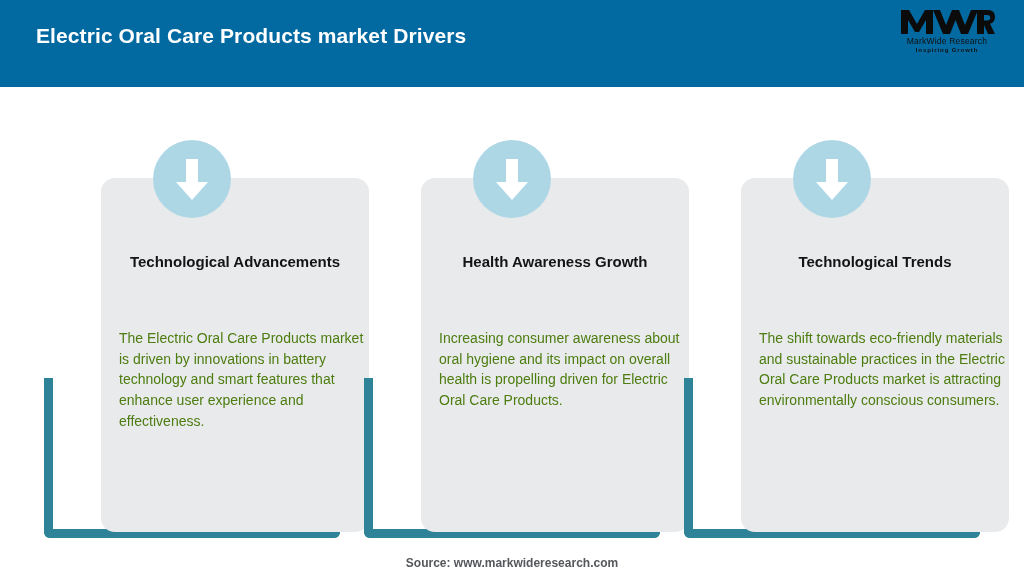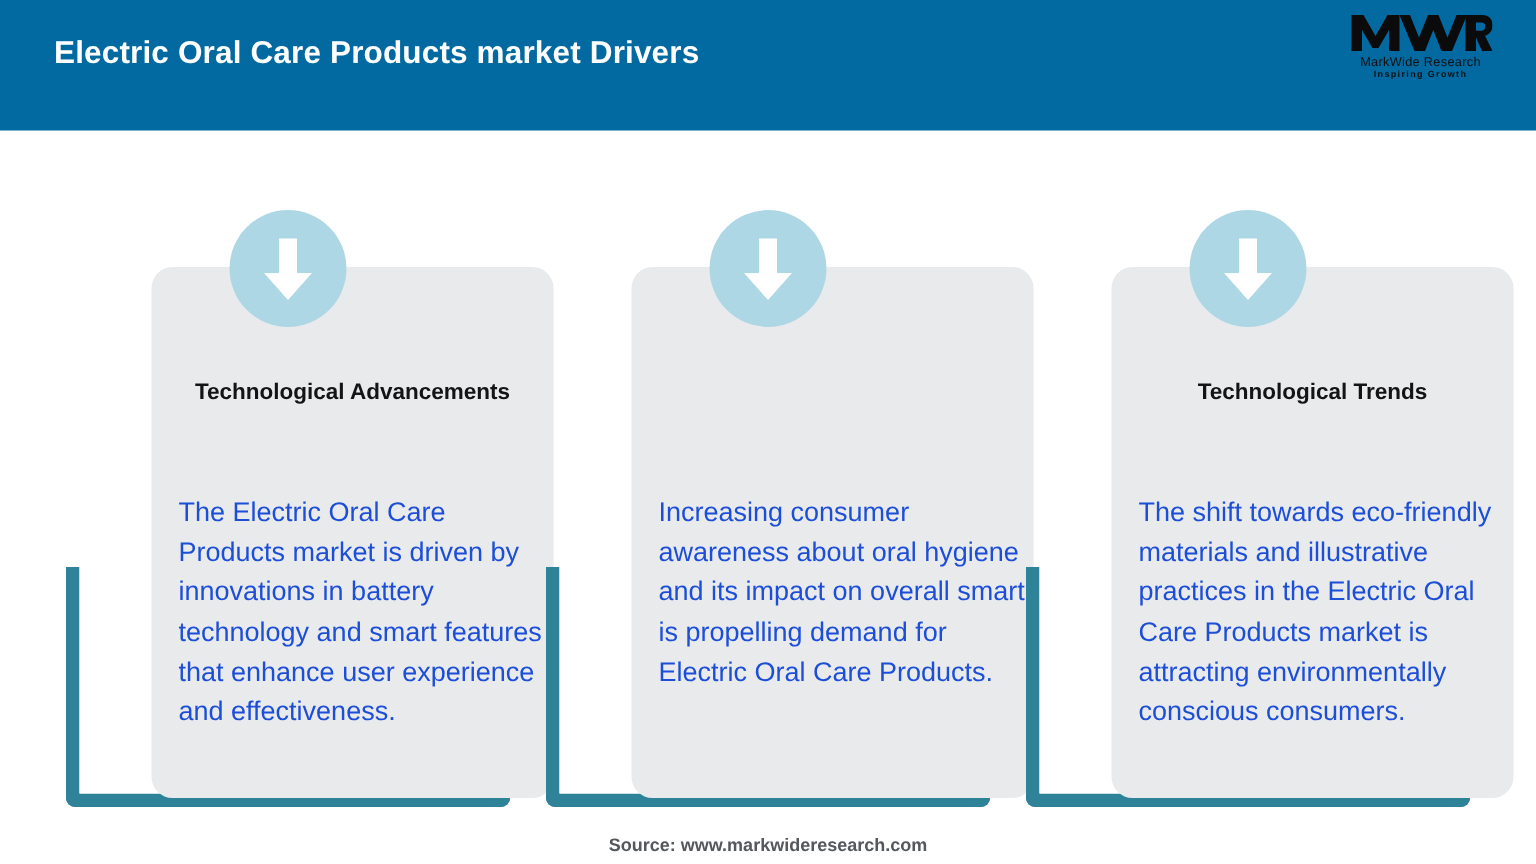--- a/index.html
+++ b/index.html
@@ -141,22 +141,22 @@
     font-size: 15px;
     font-weight: bold;
     color: #141414;
     line-height: 1.25;
   }
   .card-body {
     position: absolute;
     left: 18px;
     right: 4px;
     top: 150px;
-    font-size: 18px;
-    color: #1d4ed8;
+    font-size: 14px;
+    color: #4d7c0f;
     line-height: 1.48;
     text-align: left;
   }
 
   
   .footer-source {
     position: absolute;
     left: 0;
     right: 0;
     top: 556px;
@@ -208,34 +208,35 @@
       <div class="icon-badge">
         <svg width="40" height="48" viewBox="0 0 40 48" aria-hidden="true">
           <path d="M14 4 L26 4 L26 27 L36 27 L20 45 L4 27 L14 27 Z" fill="#FFFFFF"></path>
         </svg>
       </div>
     </div>
 
     <div class="card-slot s1">
       <div class="bracket"></div>
       <div class="card">
-        <div class="card-body">Increasing consumer awareness about oral hygiene and its impact on overall smart is propelling demand for Electric Oral Care Products.</div>
+        <div class="card-title">Health Awareness Growth</div>
+        <div class="card-body">Increasing consumer awareness about oral hygiene and its impact on overall health is propelling driven for Electric Oral Care Products.</div>
       </div>
       <div class="icon-badge">
         <svg width="40" height="48" viewBox="0 0 40 48" aria-hidden="true">
           <path d="M14 4 L26 4 L26 27 L36 27 L20 45 L4 27 L14 27 Z" fill="#FFFFFF"></path>
         </svg>
       </div>
     </div>
 
     <div class="card-slot s2">
       <div class="bracket"></div>
       <div class="card">
         <div class="card-title">Technological Trends</div>
-        <div class="card-body">The shift towards eco-friendly materials and illustrative practices in the Electric Oral Care Products market is attracting environmentally conscious consumers.</div>
+        <div class="card-body">The shift towards eco-friendly materials and sustainable practices in the Electric Oral Care Products market is attracting environmentally conscious consumers.</div>
       </div>
       <div class="icon-badge">
         <svg width="40" height="48" viewBox="0 0 40 48" aria-hidden="true">
           <path d="M14 4 L26 4 L26 27 L36 27 L20 45 L4 27 L14 27 Z" fill="#FFFFFF"></path>
         </svg>
       </div>
     </div>
 
   </div>
 

